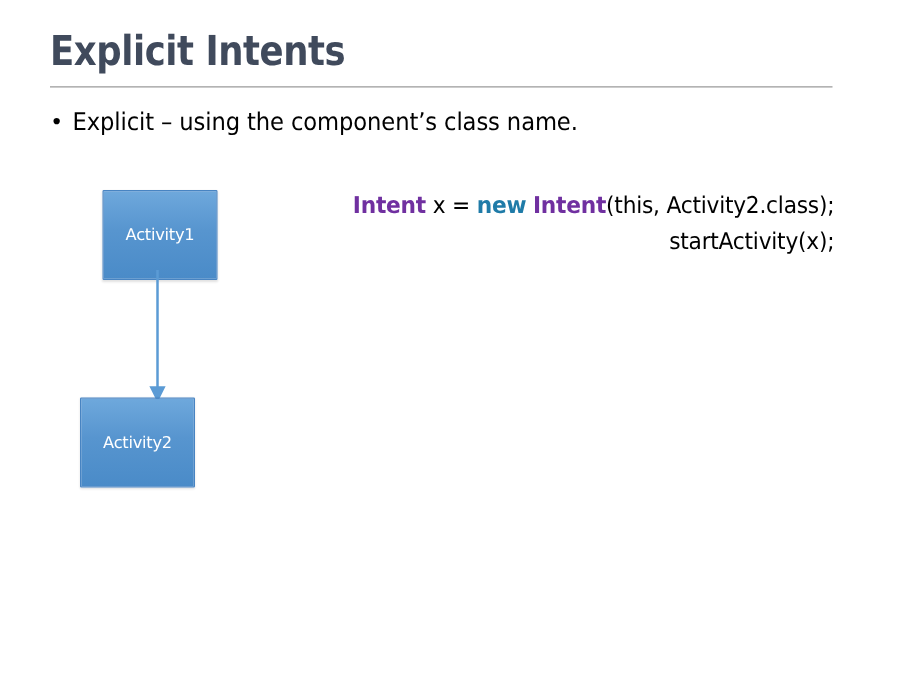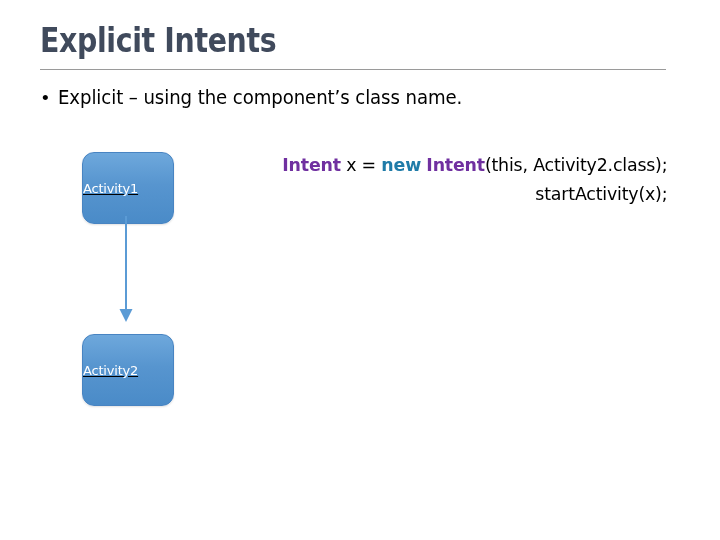--- a/index.html
+++ b/index.html
@@ -67,37 +67,37 @@
     letter-spacing: -0.1px;
     transform: scaleX(0.93);
     transform-origin: left center;
   }
 
   
   .activity-box {
     position: absolute;
     width: 90px;
     height: 70px;
-    border-radius: 12px;
+    border-radius: 1px;
     background: linear-gradient(to bottom, #6EA8DC 0%, #5795CF 45%, #4A8BC8 100%);
     border: 1px solid #4884C2;
     box-shadow: 0 1px 2px rgba(0,0,0,0.12);
     display: flex;
     align-items: center;
-    text-decoration: underline;
+    justify-content: center;
   }
   .activity-label {
     font-family: "DejaVu Sans", sans-serif;
     font-size: 13px;
     color: #ffffff;
     letter-spacing: -0.2px;
     white-space: nowrap;
   }
   #activity-box-1 { left: 82px; top: 152px; }
-  #activity-box-2 { left: 82px; top: 318px; margin-top: 16px; }
+  #activity-box-2 { left: 64px; top: 318px; }
 
   
   #connector-arrow {
     position: absolute;
     left: 104px;
     top: 216px;
     width: 46px;
     height: 110px;
     pointer-events: none;
   }

